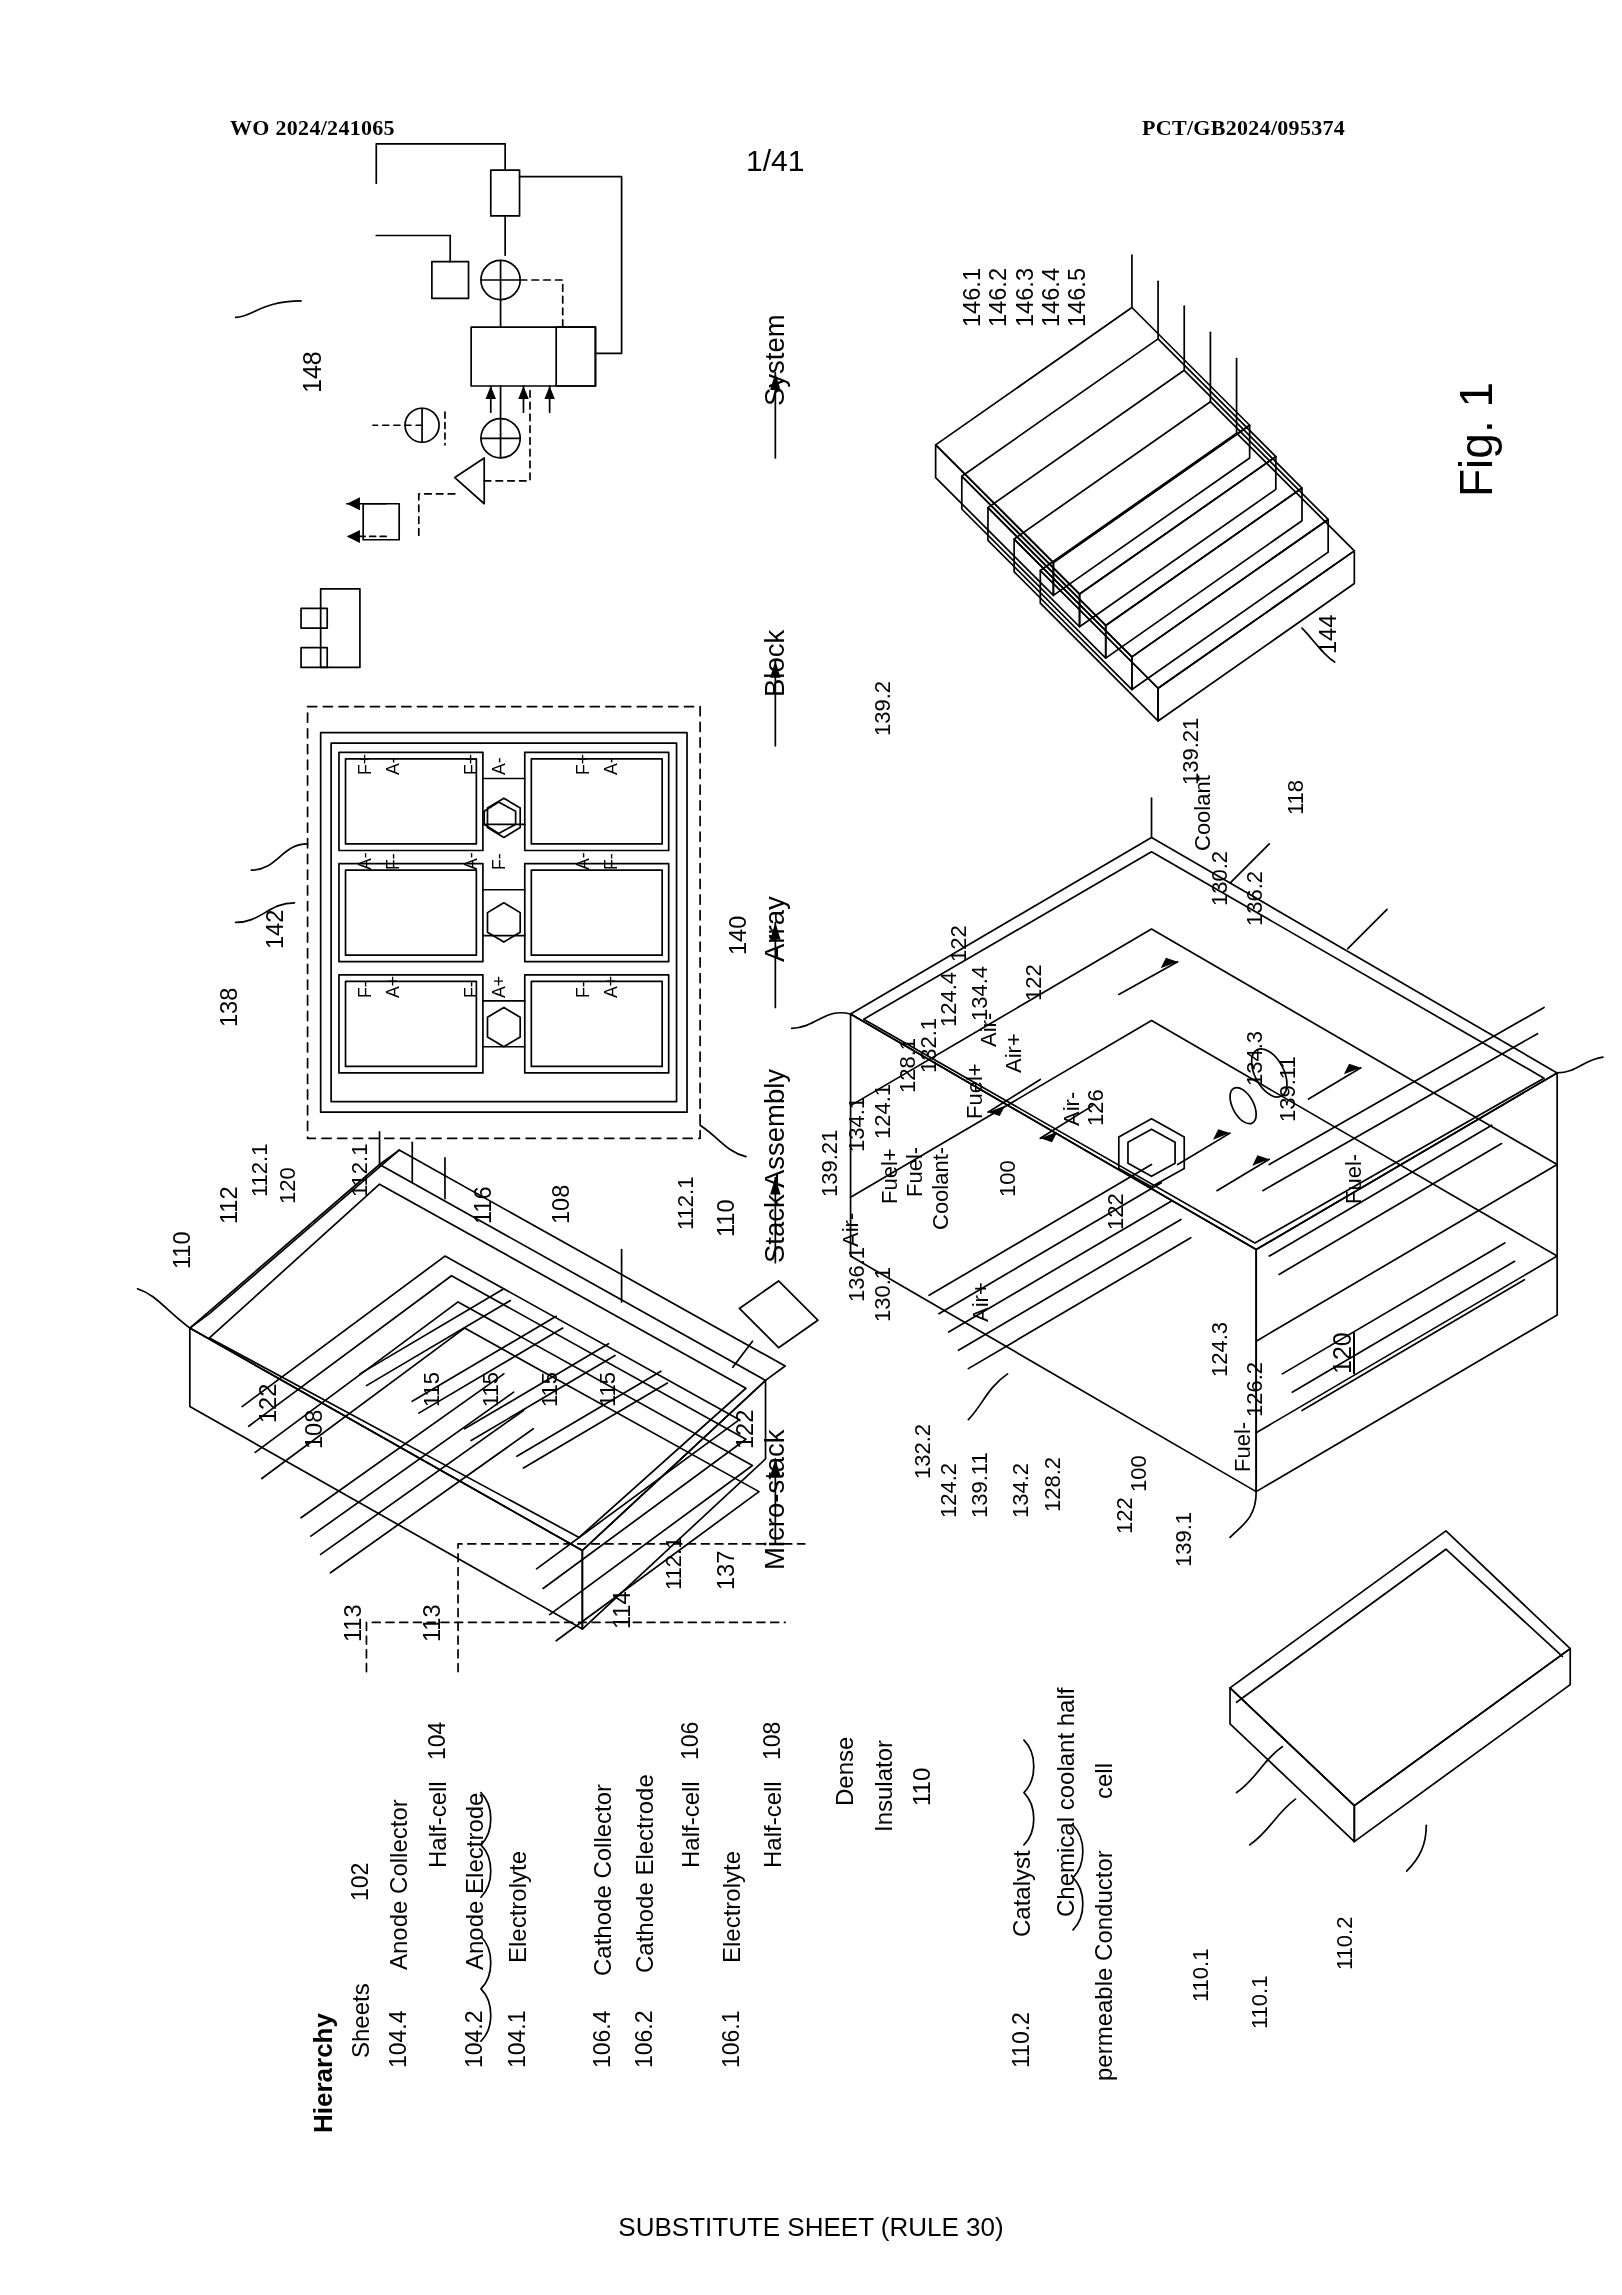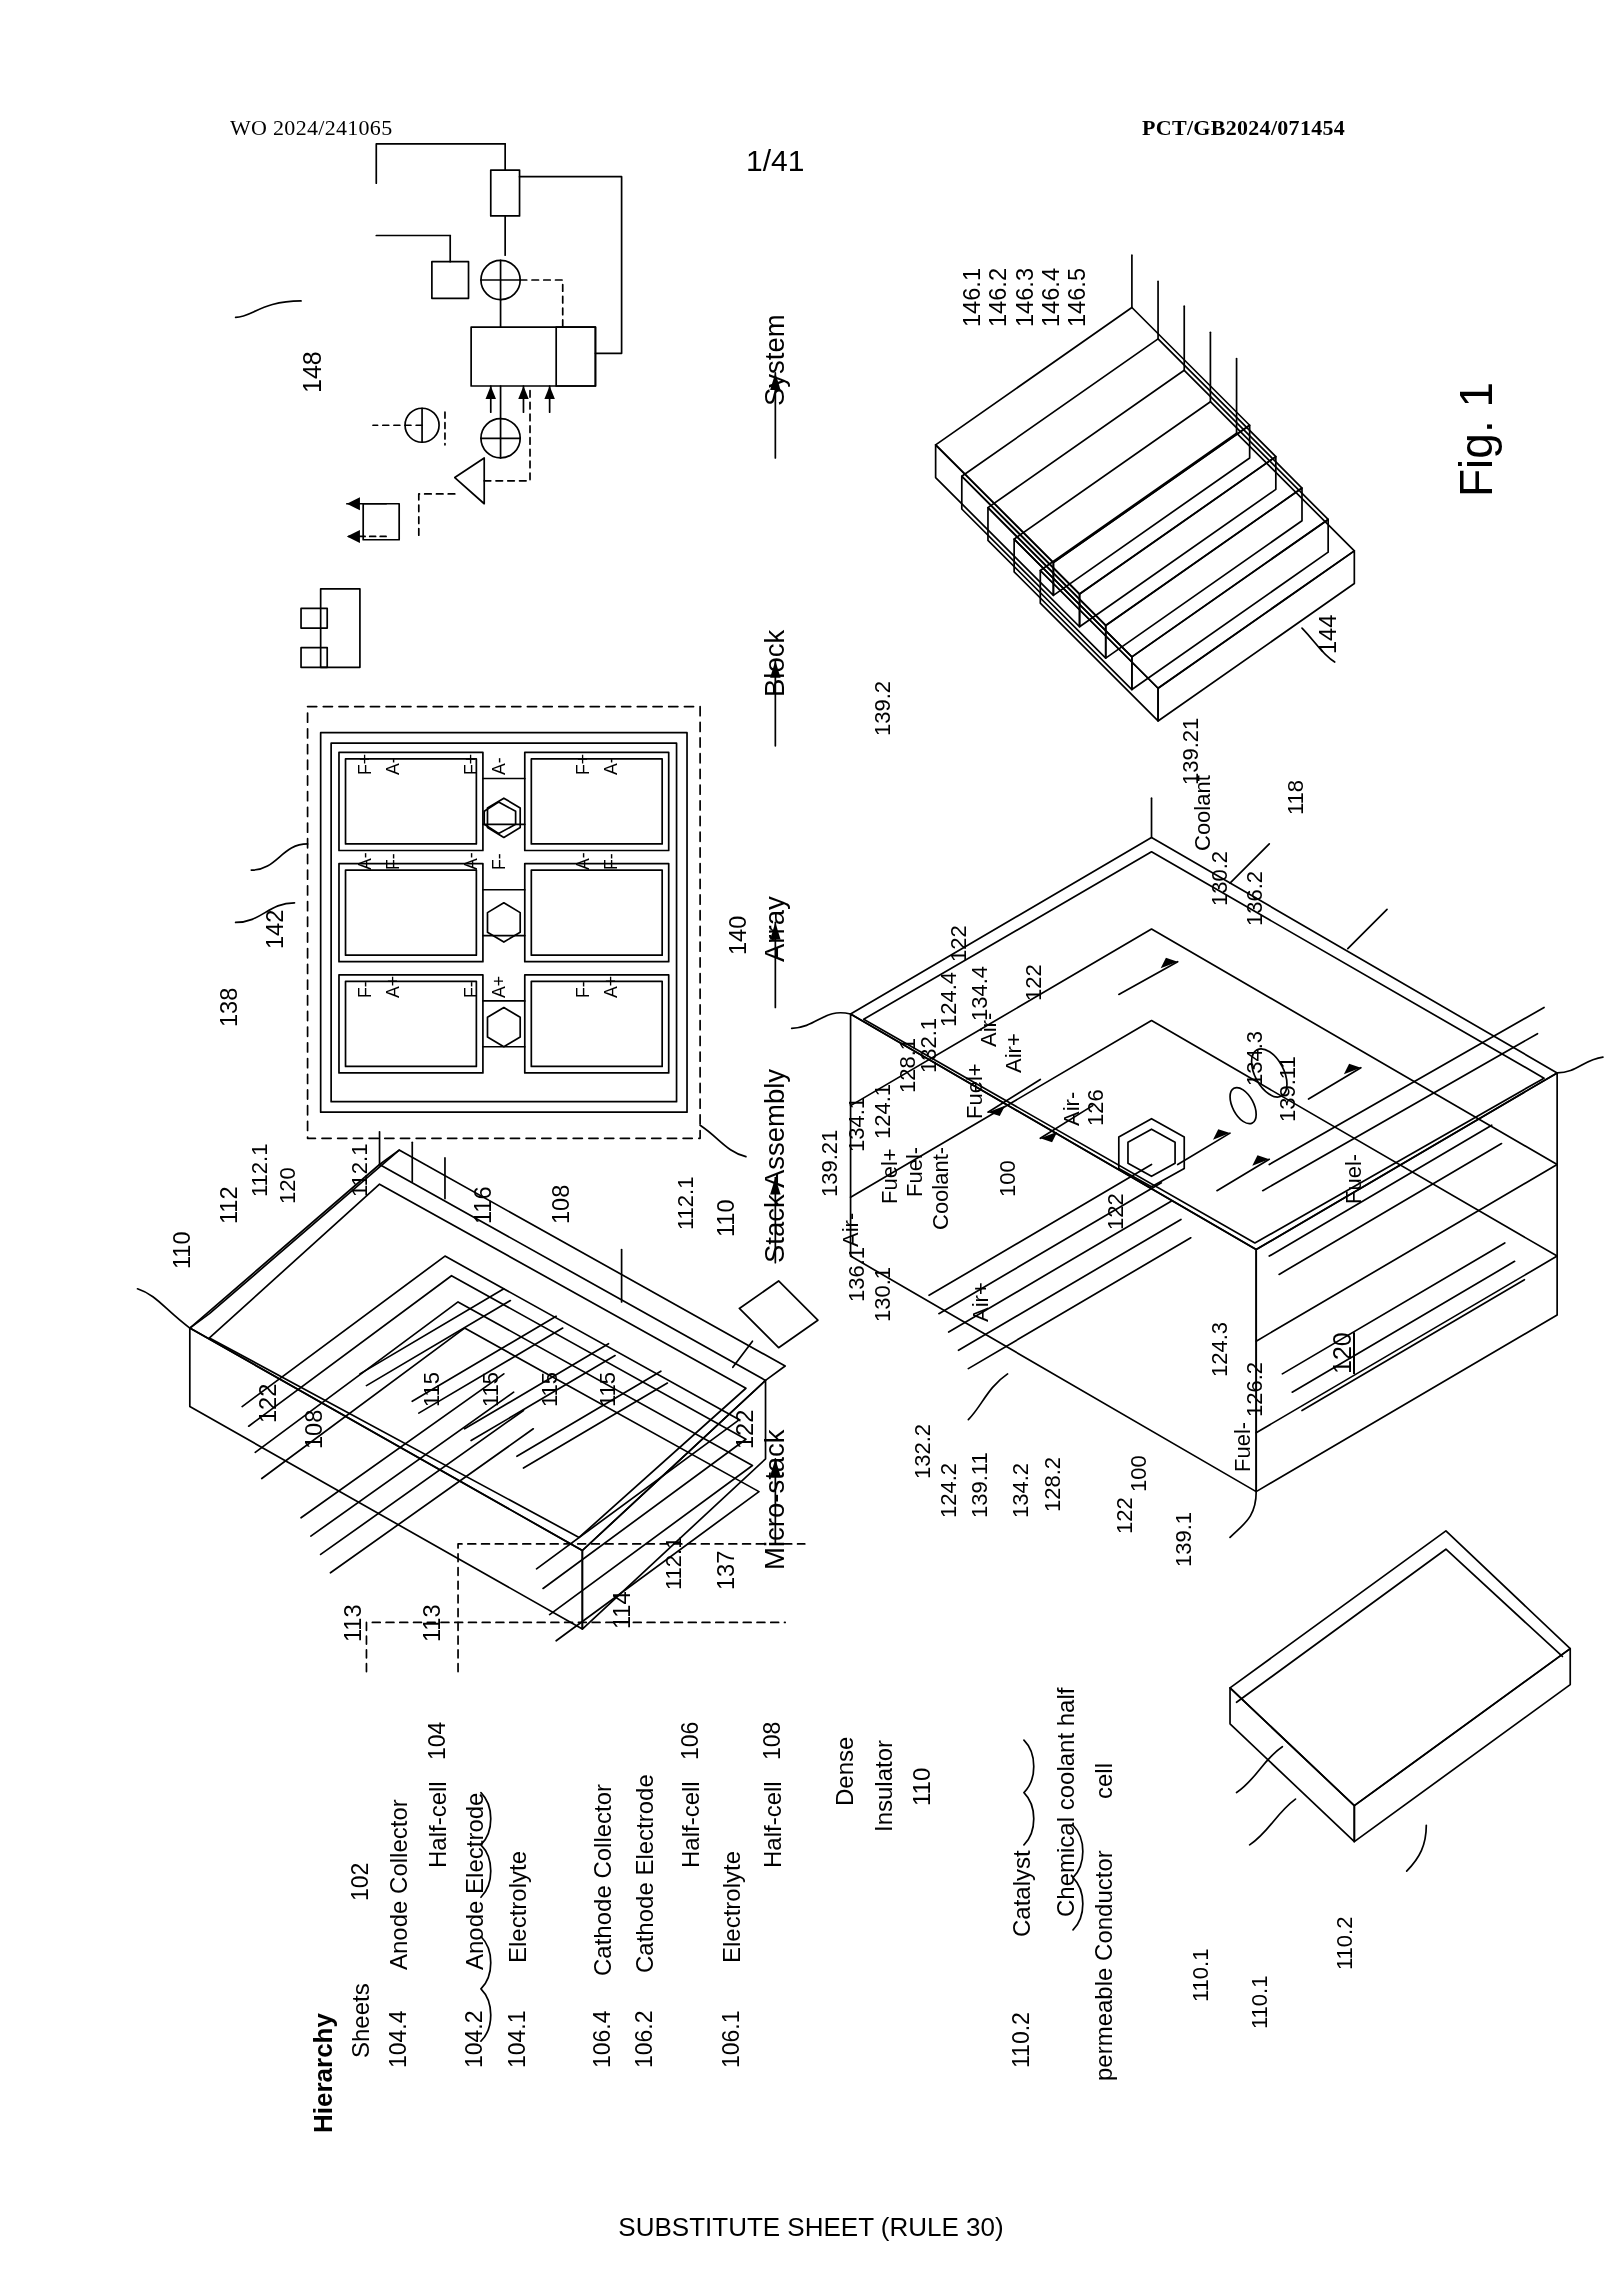--- a/index.html
+++ b/index.html
@@ -1,36 +1,36 @@
 <!DOCTYPE html>
 <html style="font-size:10.5px"><head>
 <meta charset="utf-8">
 <style>
   html,body{margin:0;padding:0;background:#ffffff;}
   body{width:1622px;height:2295px;position:relative;font-family:"Liberation Serif",serif;overflow:hidden;}
   .page{position:absolute;left:0;top:0;width:1622px;height:2295px;background:#fff;}
   
-  .hdr-left{position:absolute;left:230px;top:115px;font-weight:normal;font-size:22px;letter-spacing:0.3px;}
+  .hdr-left{position:absolute;left:230px;top:115px;font-weight:bold;font-size:22px;letter-spacing:0.3px;}
   .hdr-right{position:absolute;left:1142px;top:115px;font-weight:bold;font-size:22px;letter-spacing:0.3px;}
   .sheet-no{position:absolute;left:746px;top:144px;font-family:"Liberation Sans",sans-serif;font-size:30px;}
   .footer{position:absolute;left:0;top:2212px;width:1622px;text-align:center;font-family:"Liberation Sans",sans-serif;font-size:26px;}
   
   .rot{position:absolute;font-family:"Liberation Sans",sans-serif;transform-origin:0 0;transform:rotate(-90deg);white-space:nowrap;}
   .figlabel{position:absolute;font-family:"Liberation Sans",sans-serif;font-size:46px;transform-origin:0 0;transform:rotate(-90deg);white-space:nowrap;}
   .bold{font-weight:bold;}
   .ul{text-decoration:underline;}
   svg{position:absolute;left:0;top:0;}
 </style>
 </head>
 <body>
 
 <div class="page">
 
   <div class="hdr-left">WO 2024/241065</div>
-  <div class="hdr-right">PCT/GB2024/071454</div>
+  <div class="hdr-right">PCT/GB2024/095374</div>
   <div class="sheet-no">1/41</div>
   <div class="footer">SUBSTITUTE SHEET (RULE 30)</div>
 
   <div class="figlabel" style="left:1449px;top:497px;">Fig. 1</div>
 
   <svg width="1622" height="2295" viewBox="0 0 2479 3508">
     <g fill="none" stroke="#000" stroke-width="2.6" stroke-linejoin="round" stroke-linecap="round">
 
       <g transform="translate(600,300)">
 

